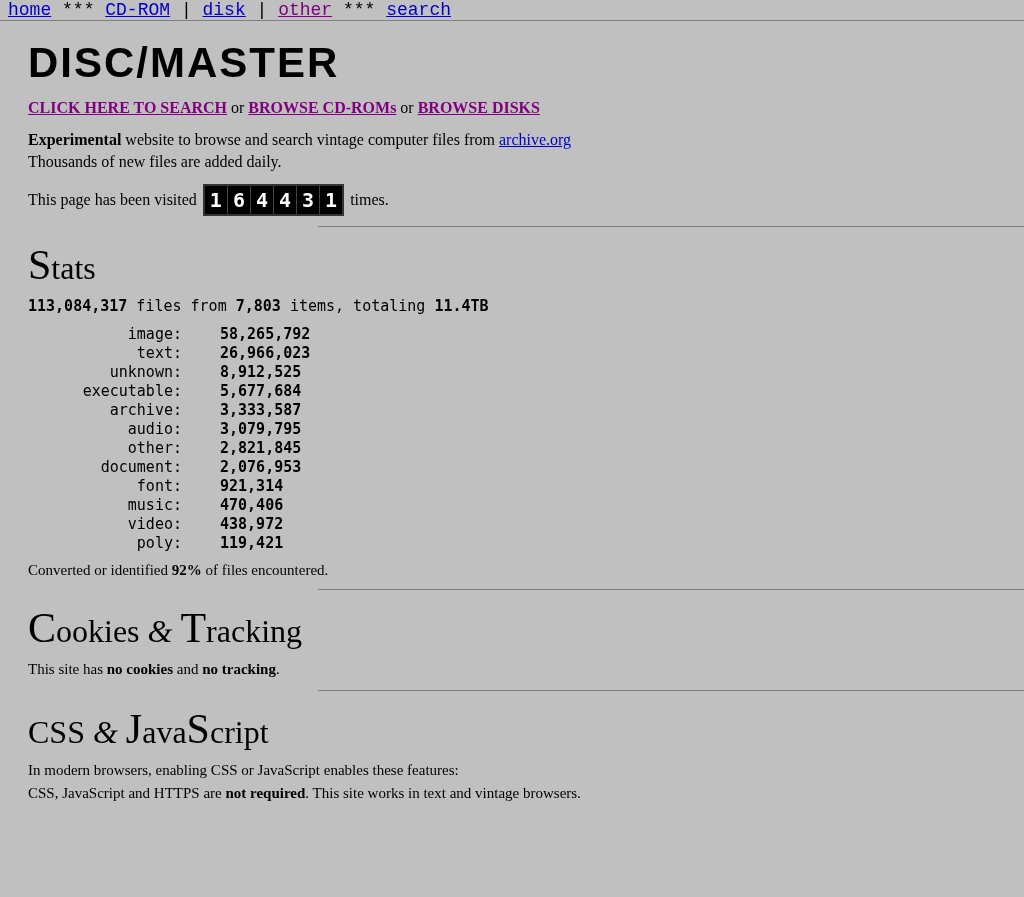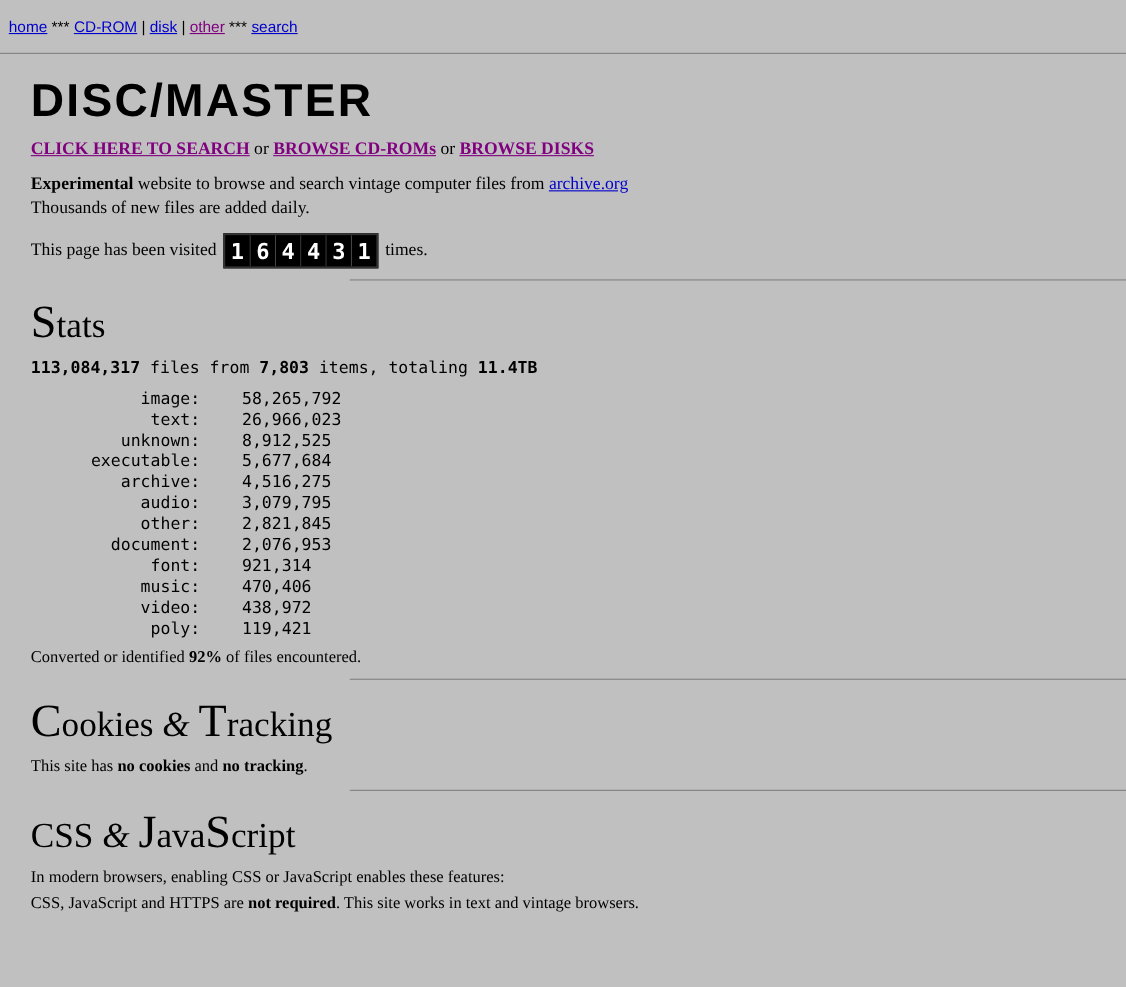--- a/index.html
+++ b/index.html
@@ -4,24 +4,24 @@
   <style>
     * { margin: 0; padding: 0; box-sizing: border-box; }
     body {
       background-color: #c0c0c0;
       font-family: Times New Roman, serif;
       font-size: 16px;
       color: #000;
     }
     #top-nav {
       background-color: #c0c0c0;
-      padding: 16px 8px;
+      padding: 0 8px;
       border-bottom: 1px solid #808080;
-      font-family: Liberation Sans, sans-serif;
-      font-size: 14px;
+      font-family: Liberation Mono, monospace;
+      font-size: 18px;
     }
     #top-nav a {
       color: #0000cc;
       text-decoration: underline;
     }
     #top-nav a.visited {
       color: #800080;
     }
     #content {
       padding: 10px 28px;
@@ -124,21 +124,21 @@
       margin-bottom: 1px;
       gap: 32px;
     }
     .stats-table .label {
       text-align: right;
       width: 160px;
       padding-right: 6px;
       color: #000;
     }
     .stats-table .value {
-      font-weight: normal;
+      font-weight: bold;
       min-width: 100px;
     }
     .conversion-note {
       font-family: Times New Roman, serif;
       font-size: 15px;
       margin: 6px 0 4px 0;
     }
     .conversion-note b {
       font-weight: bold;
     }
@@ -239,21 +239,21 @@
       <div class="row">
         <span class="label">unknown:</span>
         <span class="value">8,912,525</span>
       </div>
       <div class="row">
         <span class="label">executable:</span>
         <span class="value">5,677,684</span>
       </div>
       <div class="row">
         <span class="label">archive:</span>
-        <span class="value">4,516,275</span>
+        <span class="value">3,333,587</span>
       </div>
       <div class="row">
         <span class="label">audio:</span>
         <span class="value">3,079,795</span>
       </div>
       <div class="row">
         <span class="label">other:</span>
         <span class="value">2,821,845</span>
       </div>
       <div class="row">

